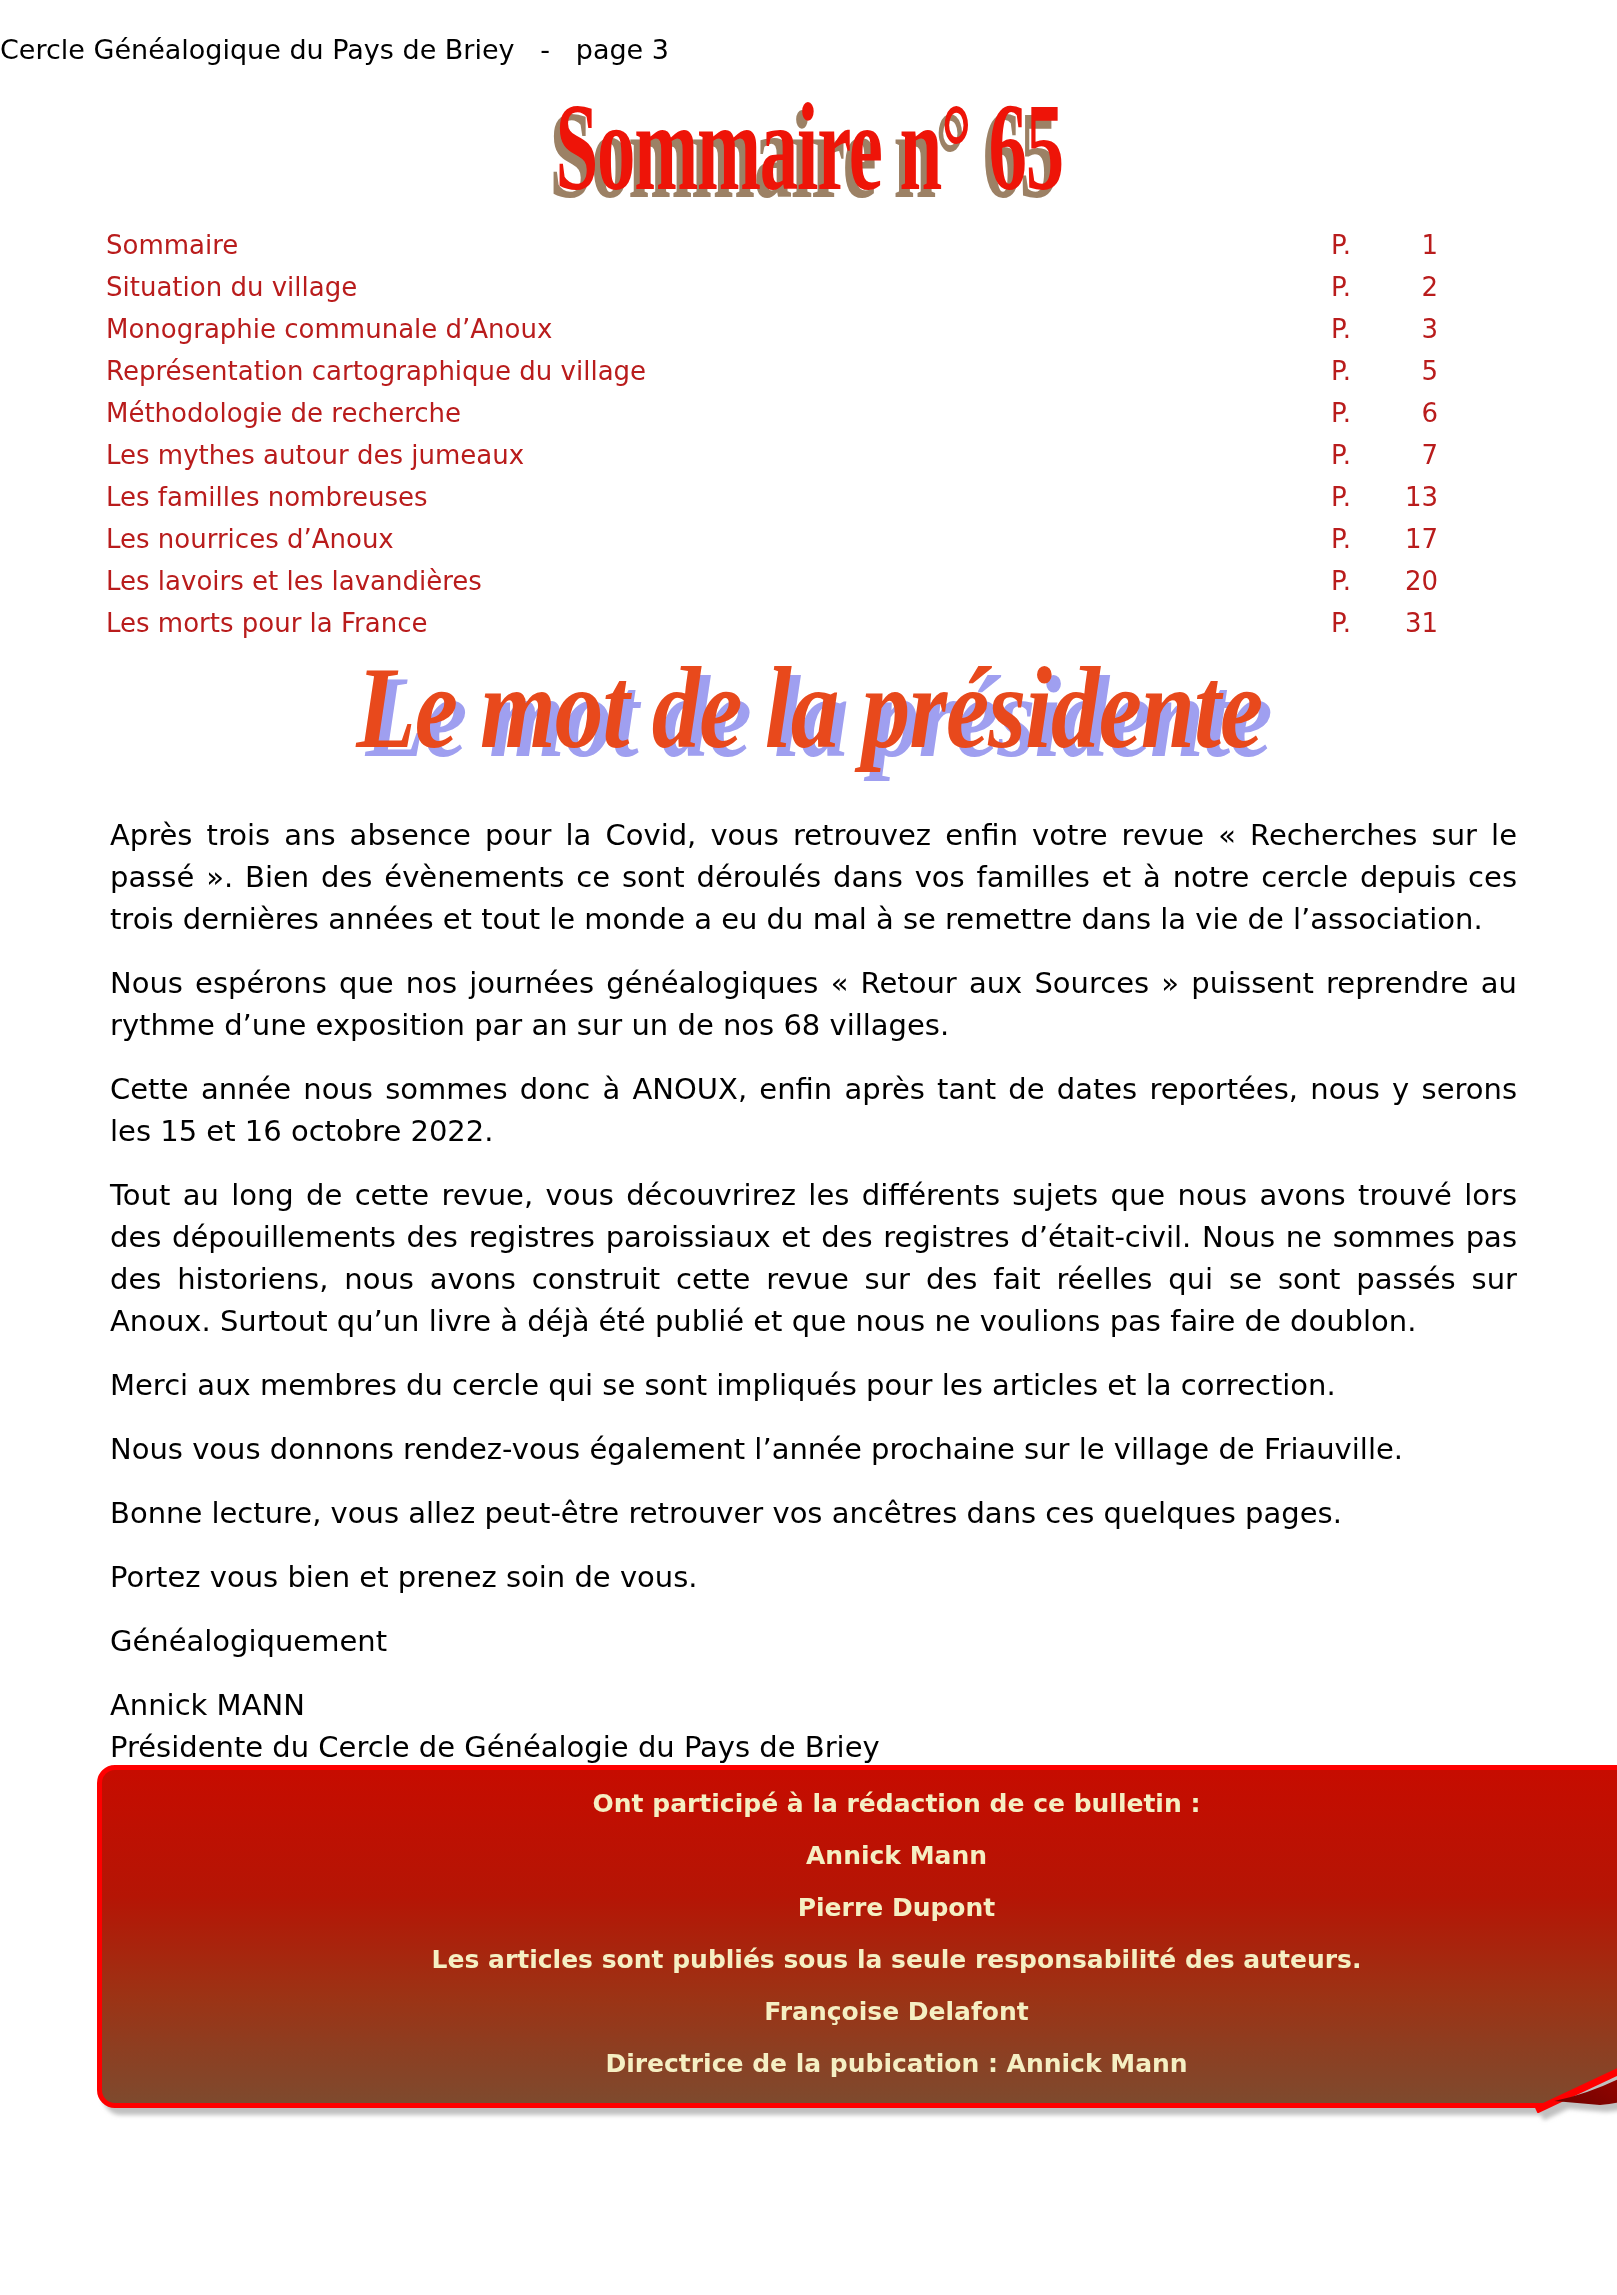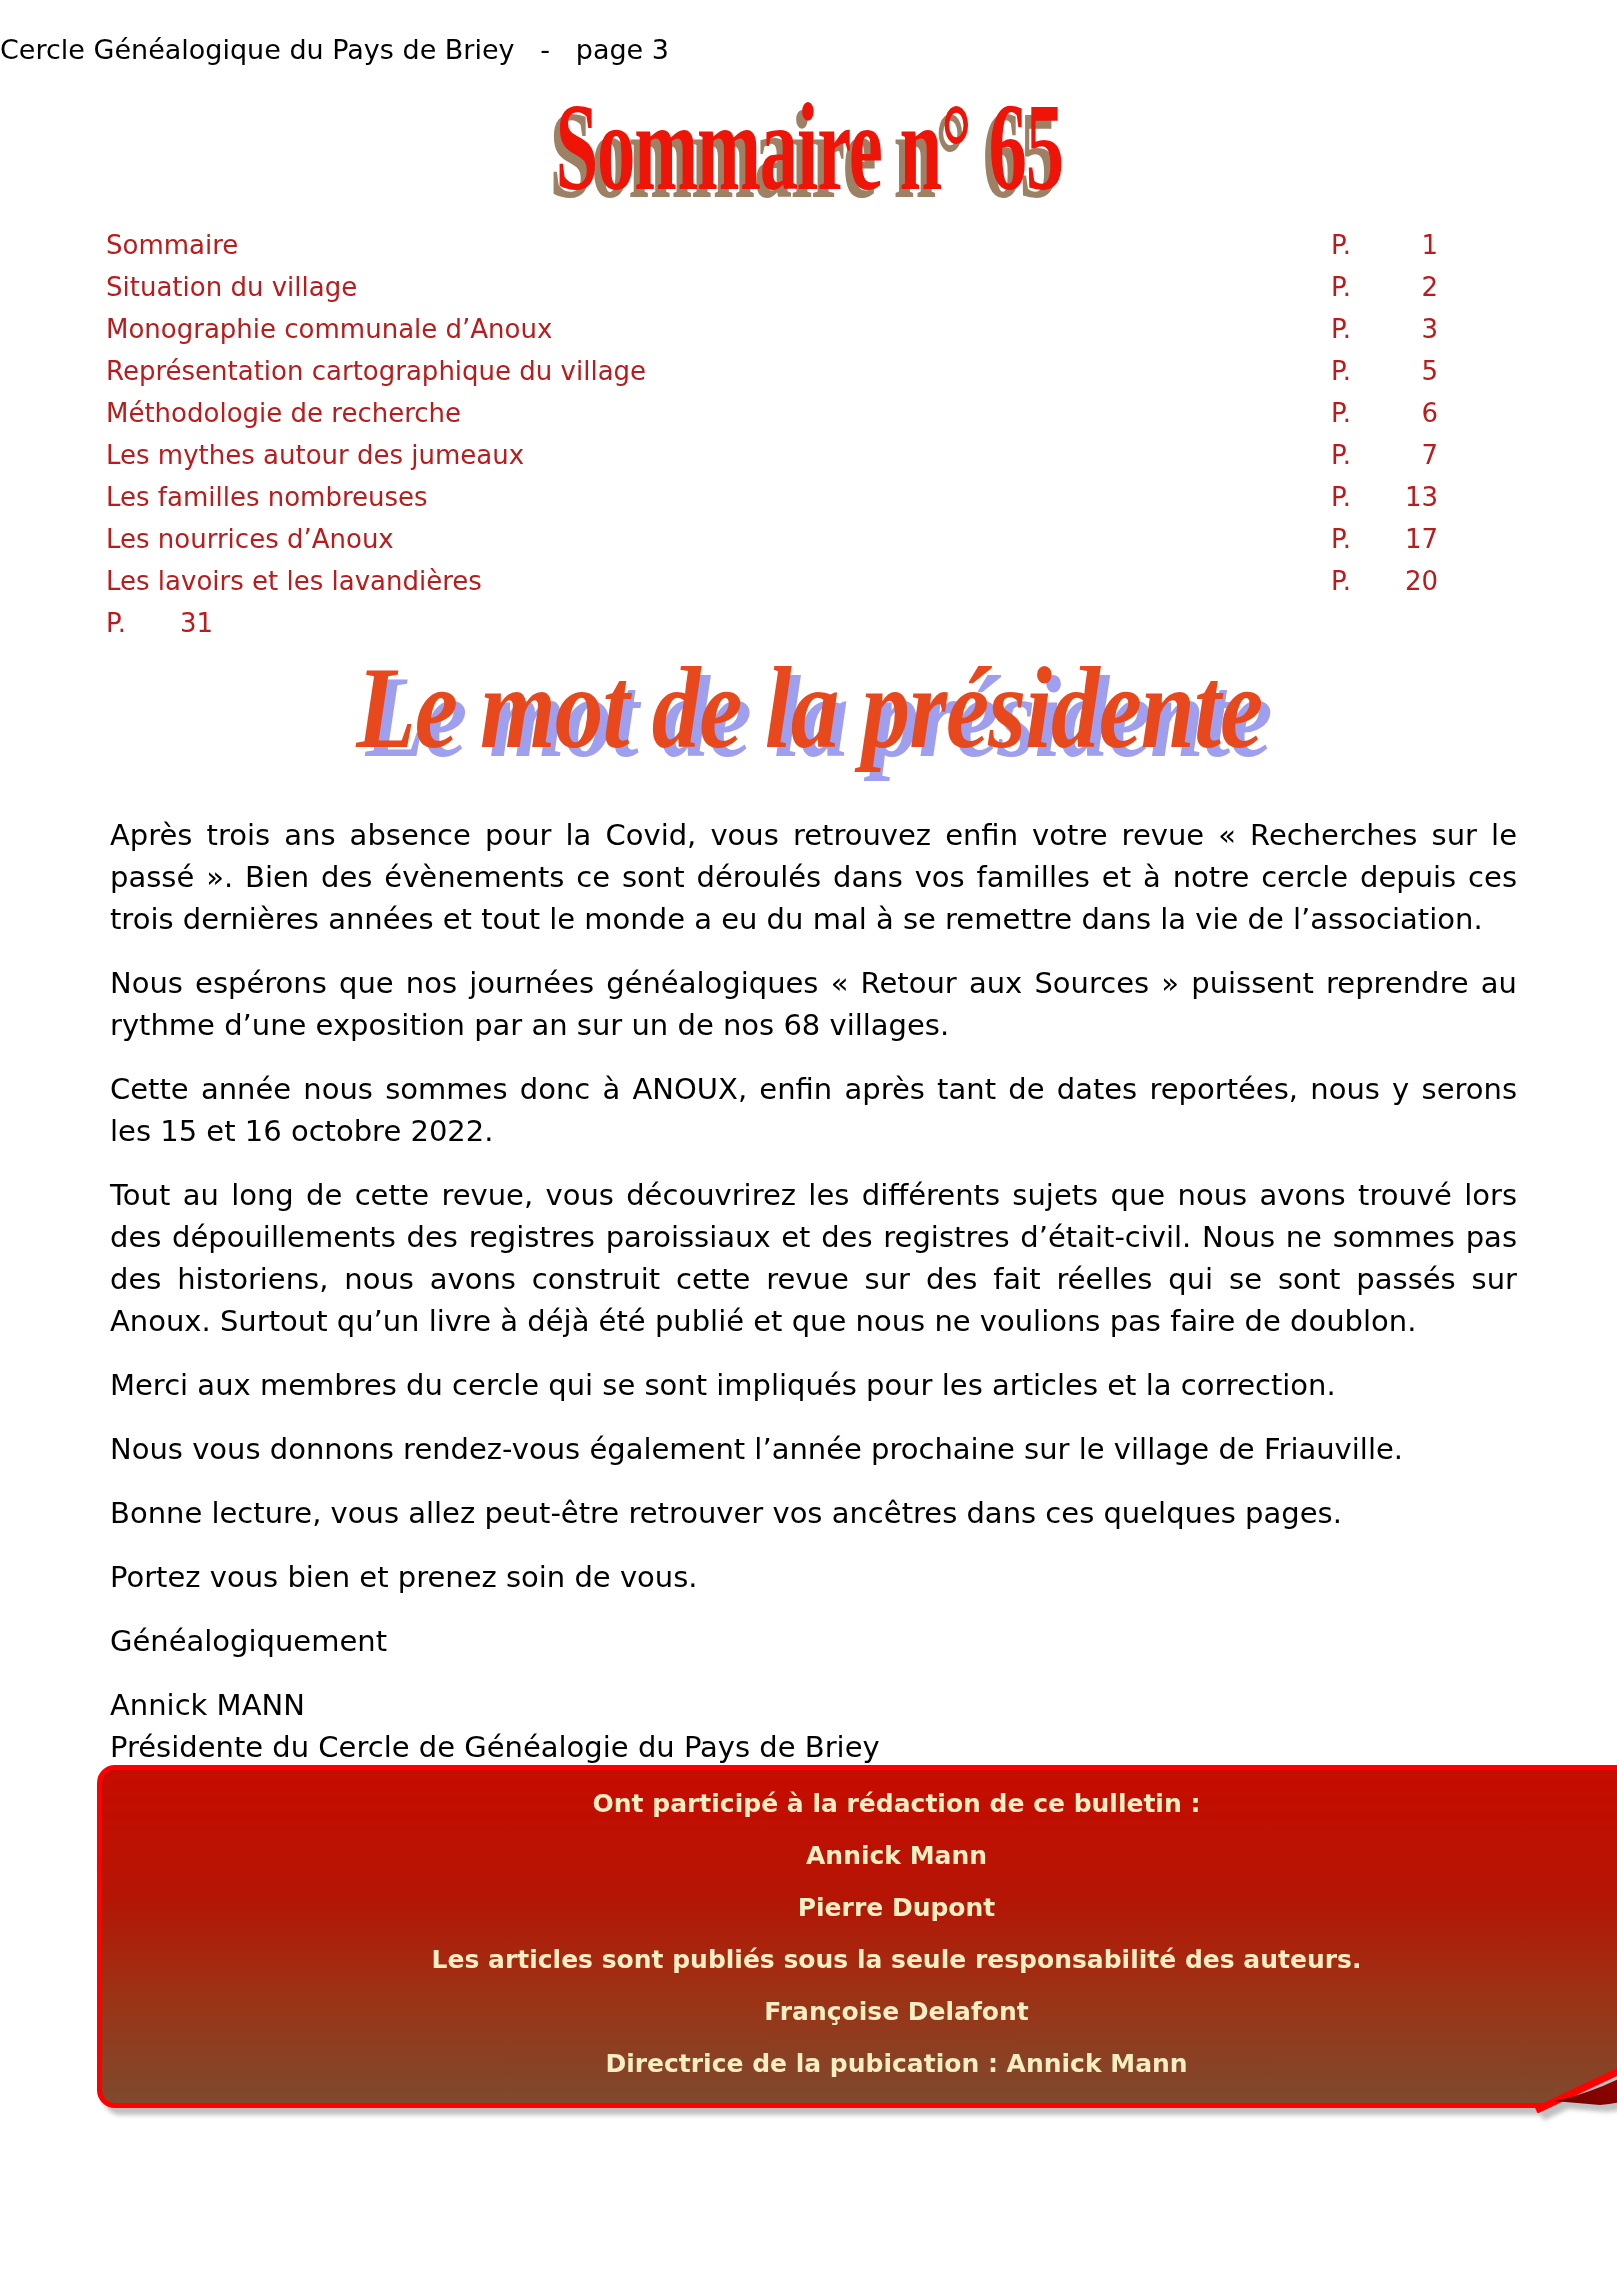--- a/index.html
+++ b/index.html
@@ -129,20 +129,21 @@
       <span class="toc-label">Les nourrices d’Anoux</span>
       <span class="toc-p">P.</span>
       <span class="toc-num">17</span>
     </div>
     <div class="toc-row">
       <span class="toc-label">Les lavoirs et les lavandières</span>
       <span class="toc-p">P.</span>
       <span class="toc-num">20</span>
     </div>
     <div class="toc-row">
+      <span class="toc-label">Les morts pour la France</span>
       <span class="toc-p">P.</span>
       <span class="toc-num">31</span>
     </div>
   </div>
 
   <div class="heading-wrap">
     <span class="heading">Le mot de la présidente</span>
   </div>
 
   <div class="body-text">

